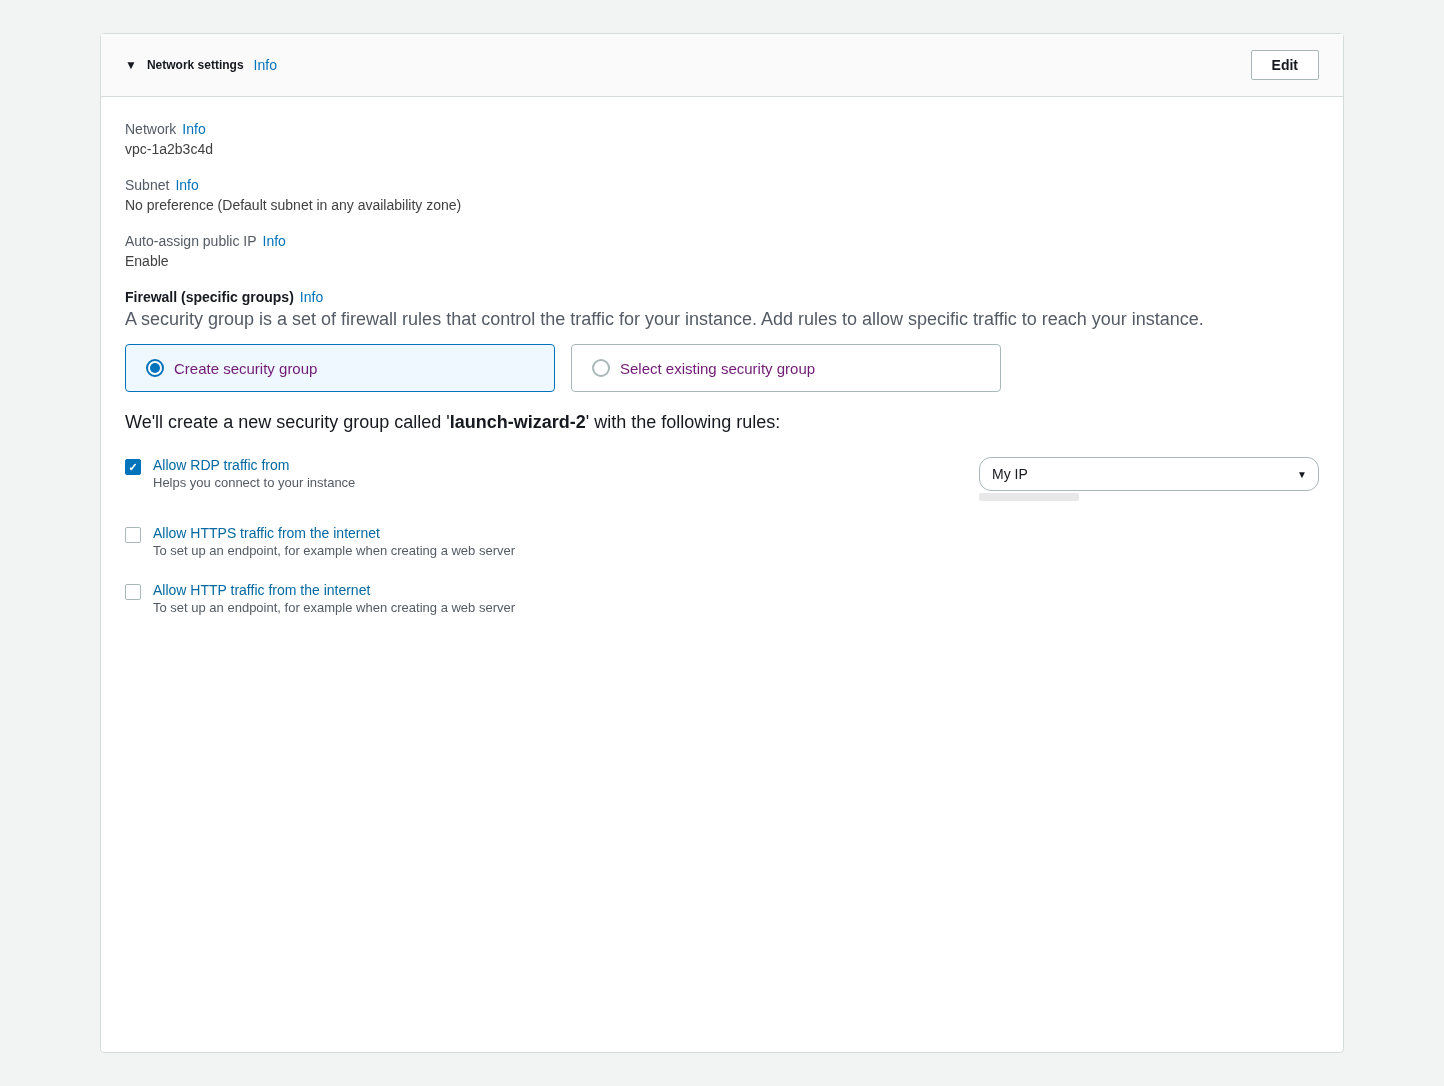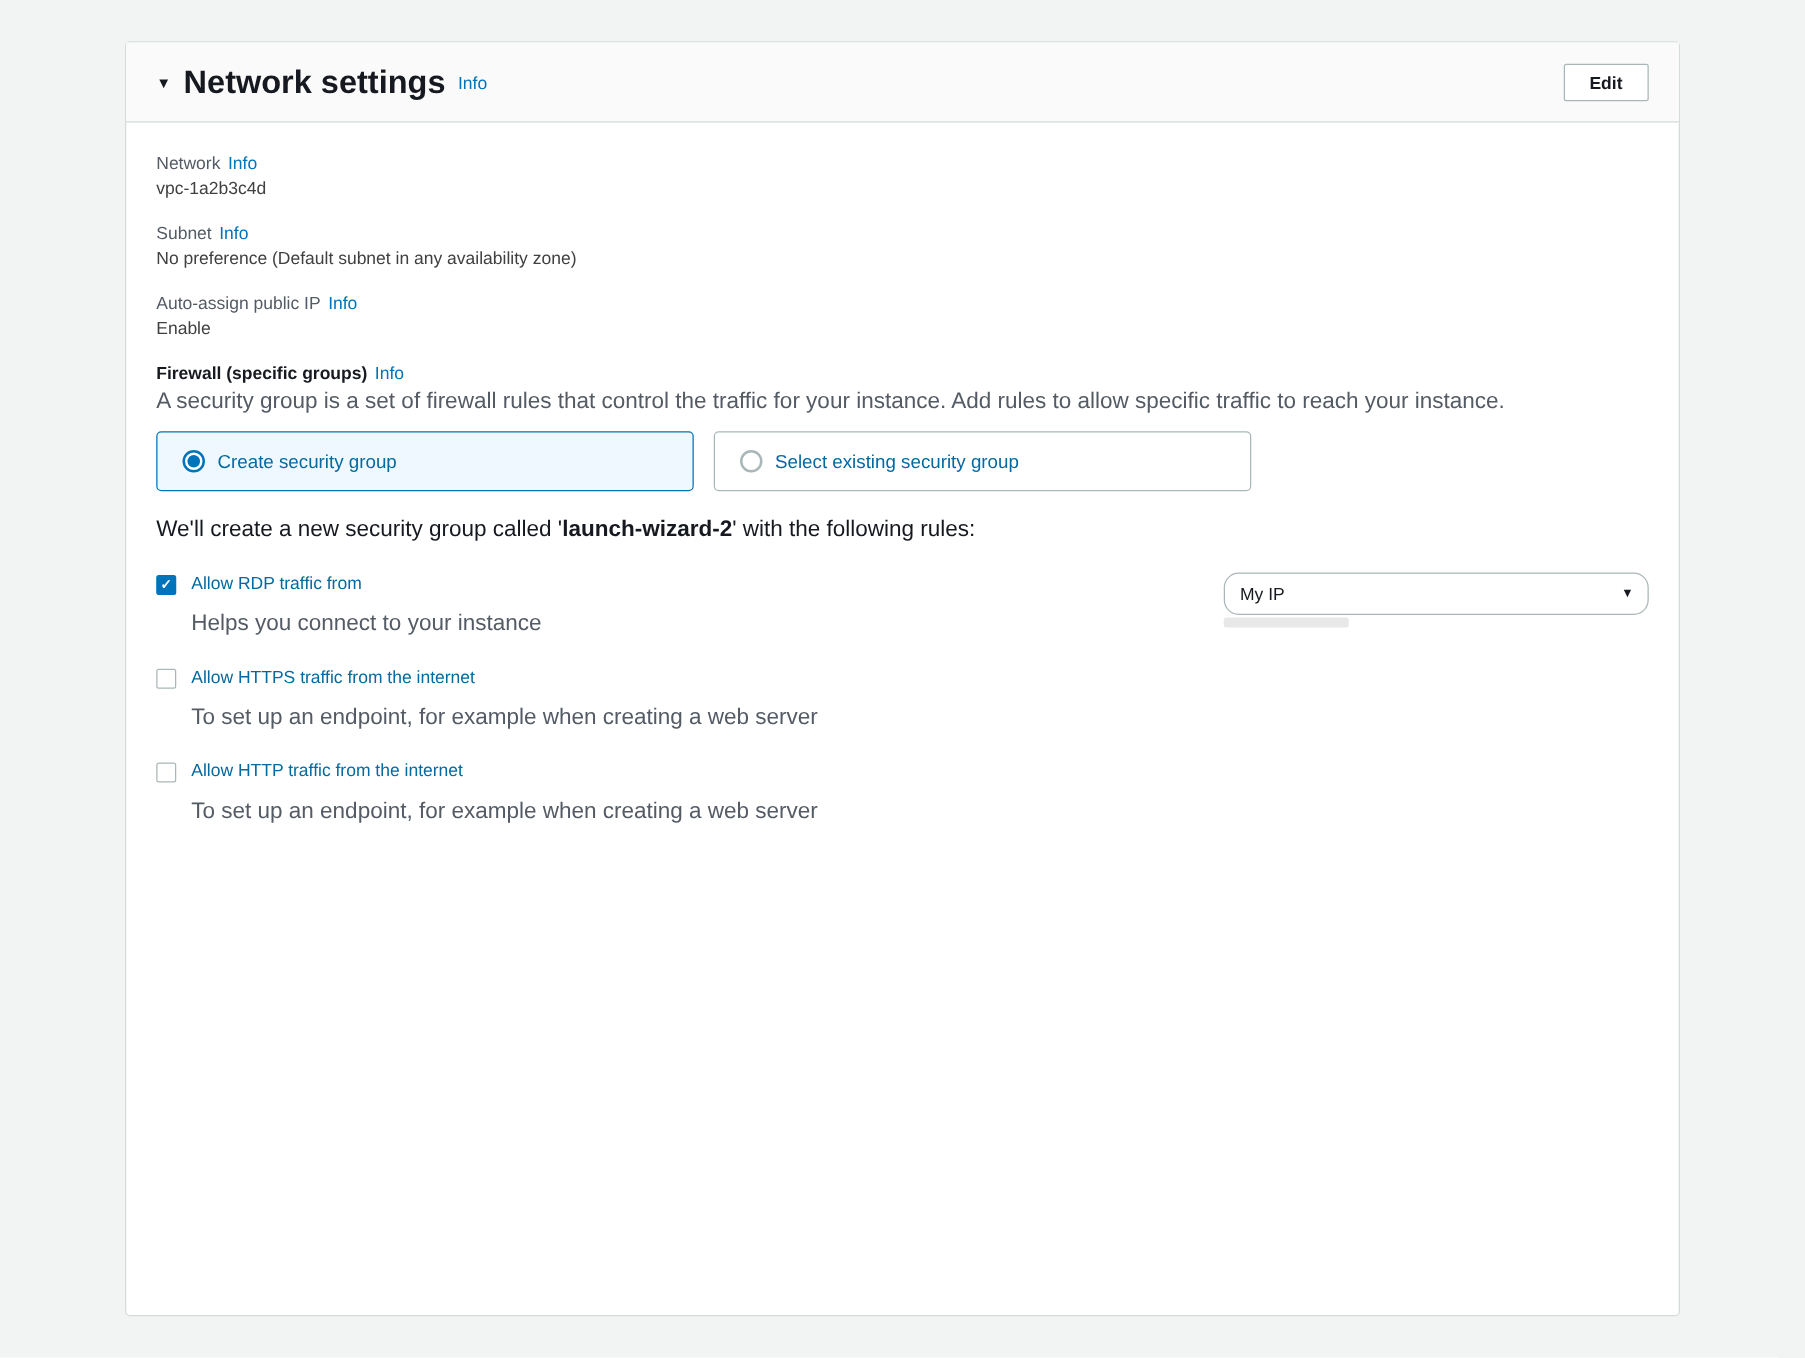--- a/index.html
+++ b/index.html
@@ -32,21 +32,21 @@
     .card-header-left {
       display: flex;
       align-items: center;
       gap: 10px;
     }
     .collapse-icon {
       font-size: 12px;
       color: #16191f;
     }
     .card-title {
-      font-size: 26px;
+      font-size: 12px;
       font-weight: 700;
       color: #16191f;
     }
     .info-link {
       color: #0073bb;
       text-decoration: none;
       font-size: 14px;
       font-weight: 400;
     }
     .edit-button {
@@ -99,21 +99,21 @@
     .radio-option {
       display: flex;
       align-items: center;
       gap: 10px;
       border: 1px solid #aab7b8;
       border-radius: 4px;
       padding: 14px 20px;
       cursor: pointer;
       font-size: 15px;
       font-weight: 400;
-      color: #0369a1;
+      color: #701a75;
       min-width: 430px;
     }
     .radio-option.selected {
       border-color: #0073bb;
       background: #f0f8ff;
     }
     .radio-circle {
       width: 18px;
       height: 18px;
       border-radius: 50%;
@@ -179,23 +179,23 @@
     }
     .rule-text-wrap {
       flex: 1;
     }
     .rule-label {
       font-size: 14px;
       color: #0369a1;
       font-weight: 400;
     }
     .rule-sublabel {
-      font-size: 18px;
+      font-size: 13px;
       color: #545b64;
-      margin-top: 14px;
+      margin-top: 2px;
     }
     .dropdown-wrap {
       margin-left: 16px;
       flex-shrink: 0;
     }
     .dropdown-select {
       border: 1px solid #aab7b8;
       border-radius: 12px;
       padding: 8px 36px 8px 12px;
       font-size: 14px;

